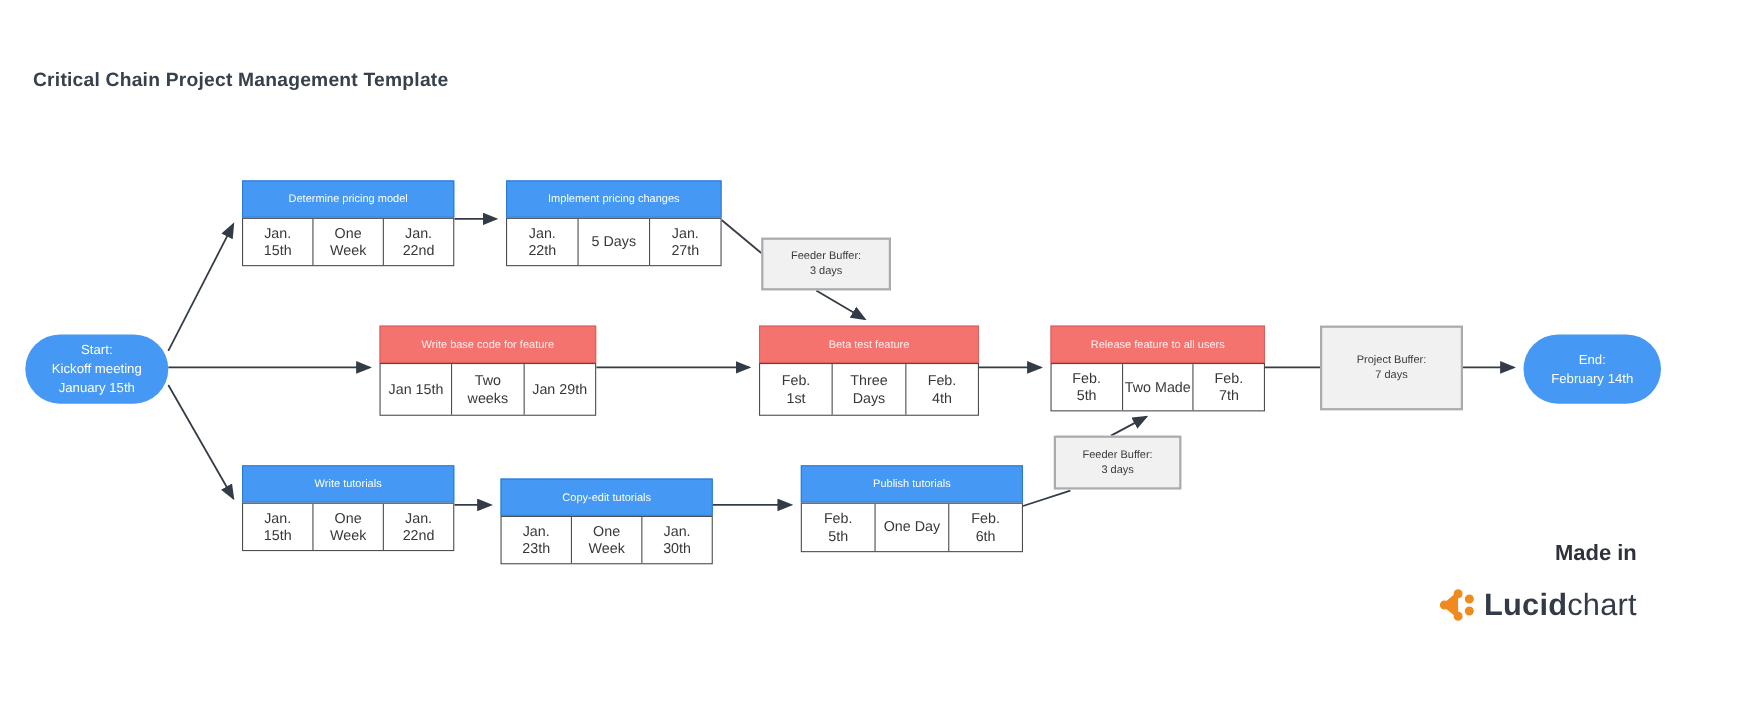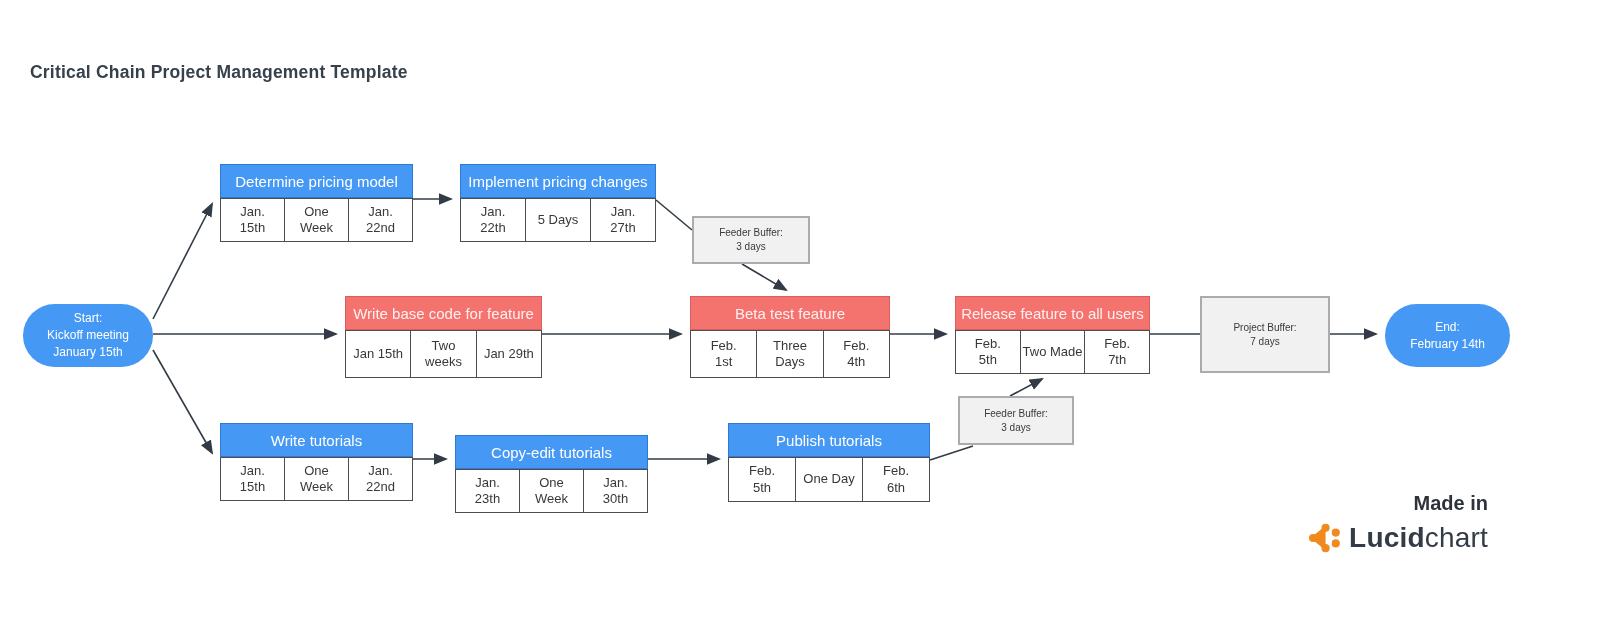--- a/index.html
+++ b/index.html
@@ -11,21 +11,21 @@
     position:absolute;left:30px;top:62px;
     font-size:17.5px;font-weight:bold;color:var(--title-color);
     letter-spacing:.2px;
   }
   .connectors{position:absolute;left:0;top:0;}
   .connectors line{stroke:var(--line);stroke-width:1.6;}
   .connectors .arrowhead{fill:var(--line);}
   .task{position:absolute;}
   .task-header{
     height:34px;display:flex;align-items:center;justify-content:center;
-    color:#ffffff;font-size:15px;box-sizing:border-box;
+    color:#ffffff;font-size:10px;box-sizing:border-box;
   }
   .task-header.blue{background:var(--blue);border:1px solid #2e7ad1;}
   .task-header.red{background:var(--red);border:1px solid #da5f5c;color:#fff0f0;}
   .task-cells{
     display:flex;background:#ffffff;border:1px solid #4d4d4d;box-sizing:border-box;
   }
   .cell{
     flex:1;display:flex;align-items:center;justify-content:center;
     text-align:center;white-space:pre-line;font-size:13px;color:#383838;
     line-height:1.25;border-right:1px solid #4d4d4d;
@@ -36,21 +36,21 @@
     border:2px solid var(--buffer-border);box-sizing:border-box;
     display:flex;align-items:center;justify-content:center;
     text-align:center;white-space:pre-line;font-size:10px;color:#3a3a3a;line-height:1.4;
   }
   .pill{
     position:absolute;background:var(--blue);border-radius:32px;color:#ffffff;
     display:flex;align-items:center;justify-content:center;text-align:center;
     white-space:pre-line;font-size:12px;line-height:1.4;
   }
   .branding{position:absolute;right:112px;top:492px;text-align:right;}
-  .made-in{font-size:20px;font-weight:bold;color:#2e333b;margin-bottom:7px;}
+  .made-in{font-size:20px;font-weight:bold;color:#2e333b;margin-bottom:19px;}
   .logo-row{display:flex;align-items:center;justify-content:flex-end;gap:7px;}
   .logo-text{font-size:28px;color:#333b46;letter-spacing:.2px;}
   .logo-text b{font-weight:800;}
   .logo-icon{display:block;}
   .logo-icon .glyph{fill:var(--logo-orange);stroke:var(--logo-orange);}
 </style>
 </head>
 <body>
 
 <div class="diagram-title">Critical Chain Project Management Template</div>

